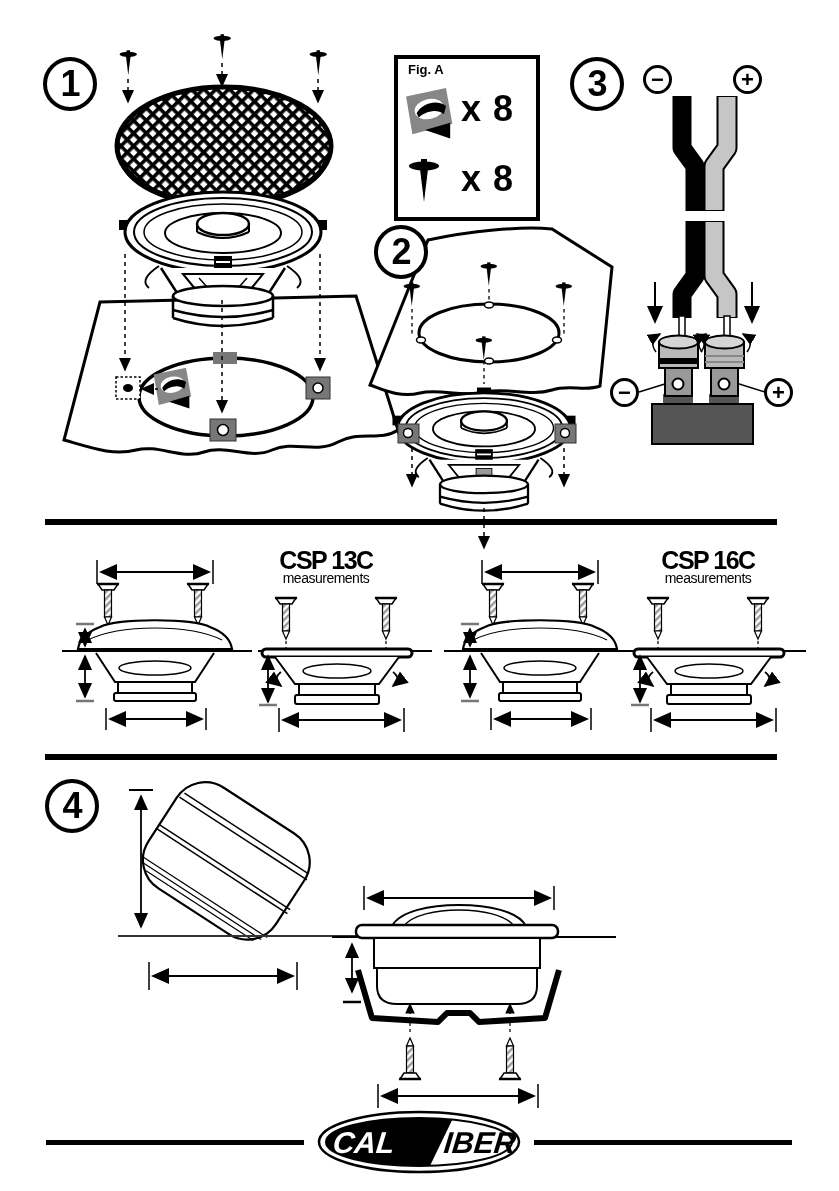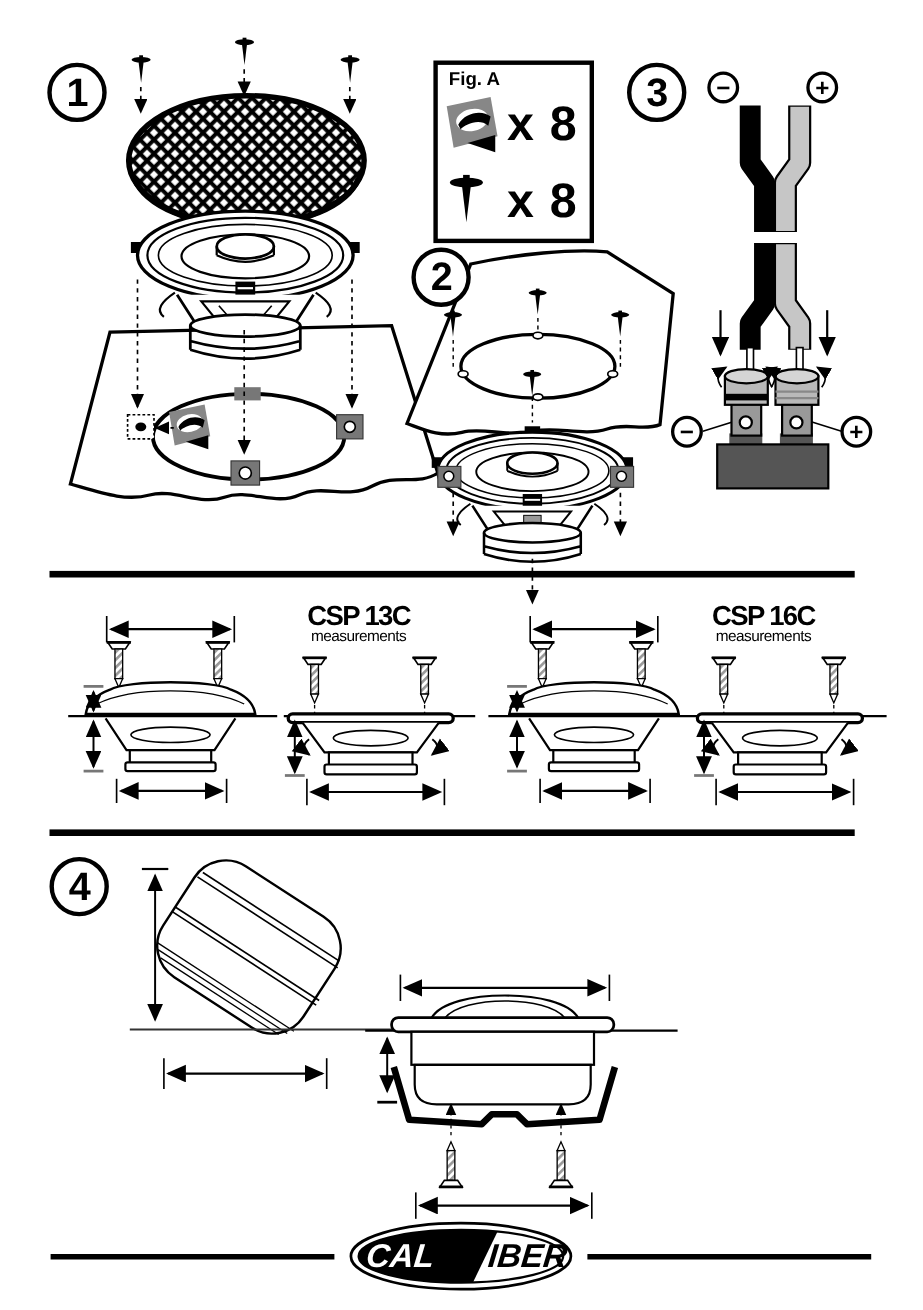--- a/index.html
+++ b/index.html
@@ -3,29 +3,29 @@
 <meta charset="utf-8">
 <style>
   html,body{margin:0;padding:0;background:#fff;}
   .page{position:relative;width:839px;height:1191px;background:#fff;overflow:hidden;
         font-family:"Liberation Sans",sans-serif;color:#000;}
   svg{position:absolute;left:0;top:0;}
   .badge{position:absolute;border:4px solid #000;border-radius:50%;background:#fff;
          display:flex;align-items:center;justify-content:center;font-weight:bold;box-sizing:border-box;}
   .step-badge{width:54px;height:54px;font-size:36px;letter-spacing:-1px;}
   .pol-badge{width:29px;height:29px;border-width:3px;font-size:22px;font-weight:bold;line-height:1;}
-  .figa-title{position:absolute;left:408px;top:62px;font-size:17px;font-weight:bold;}
-  .qty{position:absolute;font-size:44px;font-weight:600;letter-spacing:1px;}
+  .figa-title{position:absolute;left:408px;top:62px;font-size:13px;font-weight:bold;}
+  .qty{position:absolute;font-size:36px;font-weight:600;letter-spacing:1px;}
   .qty-clip{left:461px;top:88px;}
   .qty-screw{left:461px;top:158px;}
   .model-block{position:absolute;width:132px;text-align:center;line-height:1;}
   .model-name{font-size:25px;font-weight:900;letter-spacing:-1.5px;}
   .model-caption{font-size:14px;font-weight:400;letter-spacing:-0.5px;margin-top:-2px;}
   .blk13{left:260px;top:548px;}
-  .blk16{left:628px;top:548px;}
+  .blk16{left:642px;top:548px;}
   .logo-txt{position:absolute;font-size:30px;font-weight:900;font-style:italic;
             letter-spacing:0;transform:skewX(-6deg);top:1126px;}
   .logo-cal{left:333px;color:#fff;}
   .logo-iber{left:444px;color:#000;}
 </style>
 </head>
 <body>
 
 <div class="page">
 

